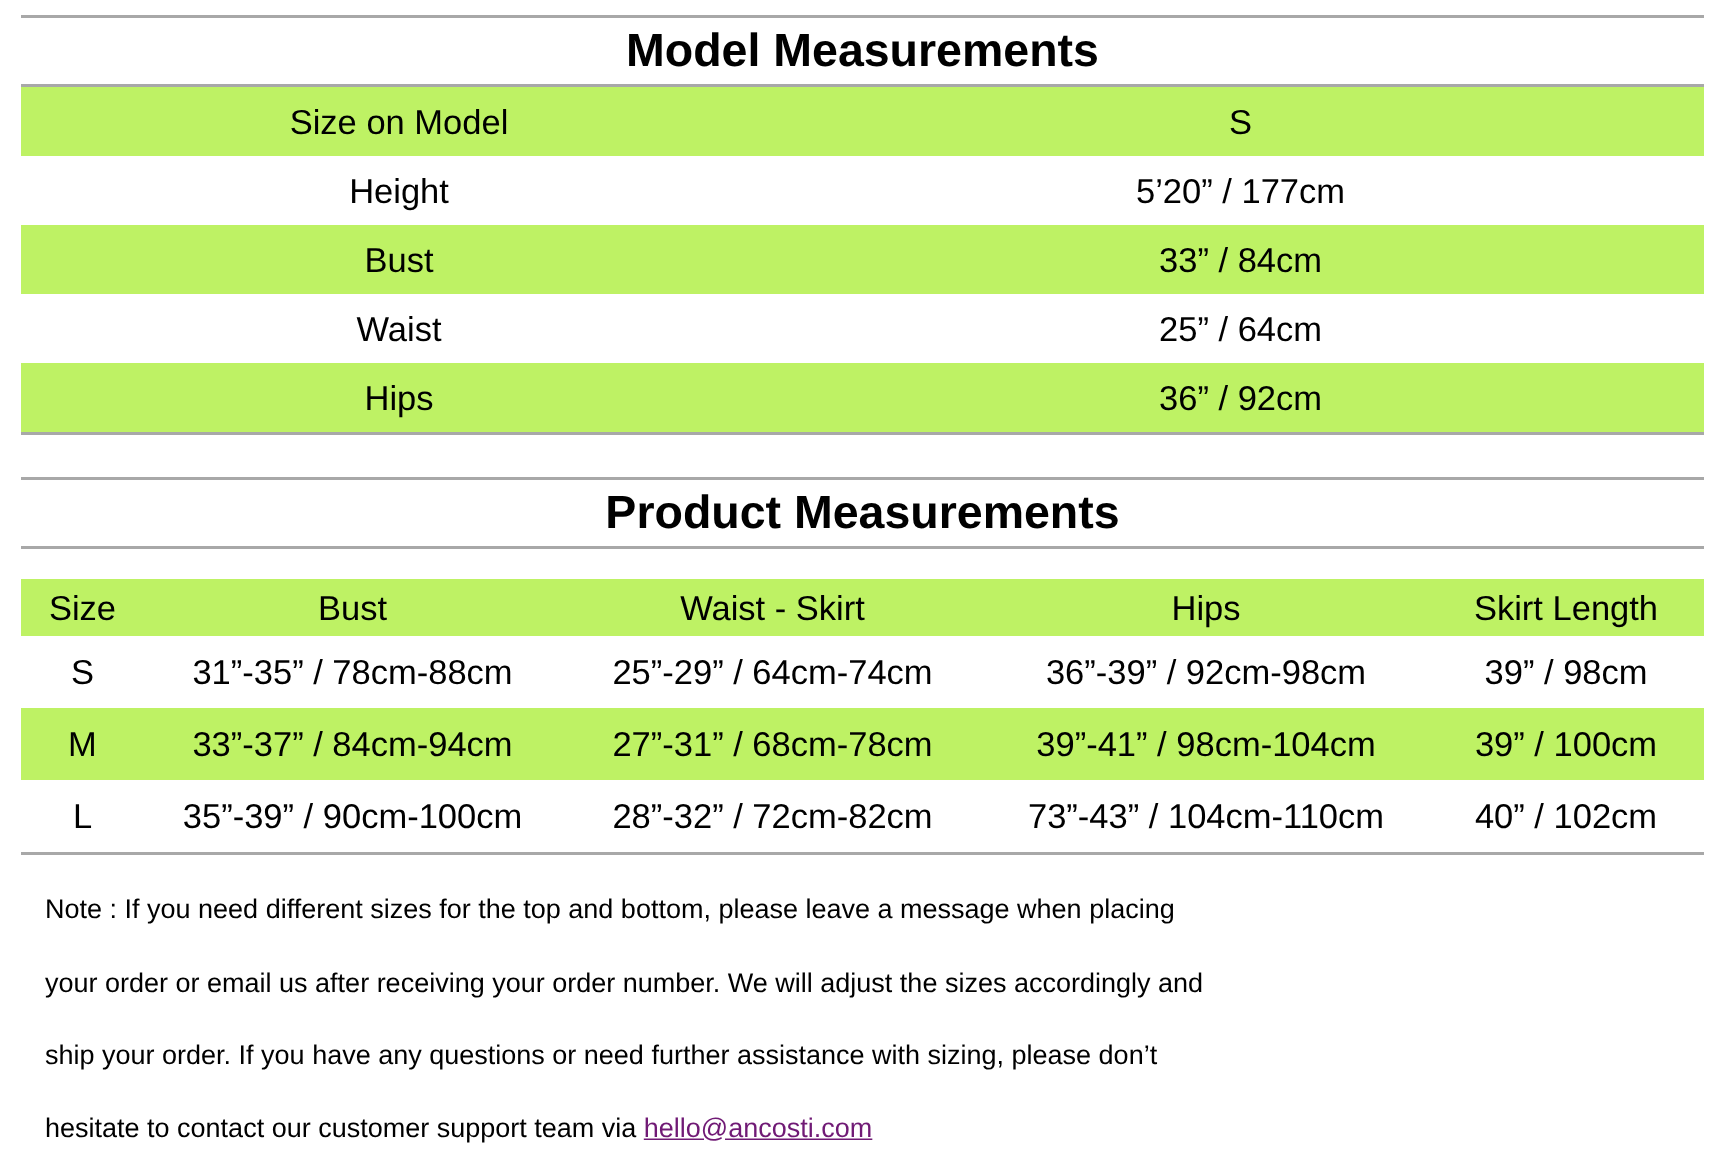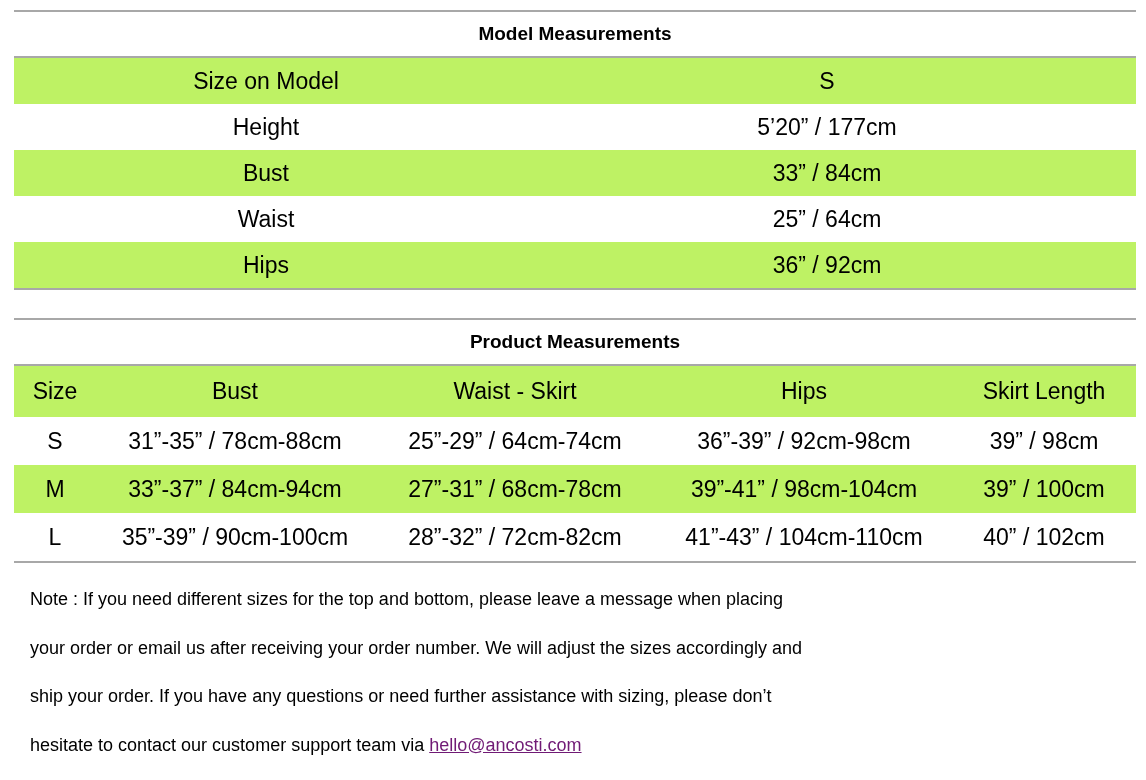--- a/index.html
+++ b/index.html
@@ -23,40 +23,40 @@
     border-bottom: 2px solid #a8a8a8;
     width: 100%;
   }
   .t-title {
     height: 44px;
     border-bottom: 2px solid #a8a8a8;
     display: flex;
     align-items: center;
     justify-content: center;
     font-weight: bold;
-    font-size: 19px;
+    font-size: 31px;
   }
   .row {
     display: flex;
     align-items: stretch;
   }
   .row.shaded { background: #bef264; }
   .cell {
     display: flex;
     align-items: center;
     justify-content: center;
     font-size: 23px;
     white-space: nowrap;
   }
   
   .t1-row { height: 46px; }
   .t1-row .c-label { width: 504px; }
   .t1-row .c-value { flex: 1; }
   
-  .t2-head { height: 51px; }
+  .t2-head { height: 38px; margin-top: 20px; }
   .t2-row { height: 48px; }
   .col-size  { width: 82px;  }
   .col-bust  { width: 278px; }
   .col-waist { width: 282px; }
   .col-hips  { width: 296px; }
   .col-skirt { flex: 1; }
   .gap { height: 28px; }
   .note {
     margin-top: 12px;
     padding-left: 16px;
@@ -126,21 +126,21 @@
       <div class="cell col-size">M</div>
       <div class="cell col-bust">33”-37” / 84cm-94cm</div>
       <div class="cell col-waist">27”-31” / 68cm-78cm</div>
       <div class="cell col-hips">39”-41” / 98cm-104cm</div>
       <div class="cell col-skirt">39” / 100cm</div>
     </div>
     <div class="row t2-row">
       <div class="cell col-size">L</div>
       <div class="cell col-bust">35”-39” / 90cm-100cm</div>
       <div class="cell col-waist">28”-32” / 72cm-82cm</div>
-      <div class="cell col-hips">41”-43” / 104cm-110cm</div>
+      <div class="cell col-hips">73”-43” / 104cm-110cm</div>
       <div class="cell col-skirt">40” / 102cm</div>
     </div>
   </div>
 
   <div class="note">
     <div class="note-line">Note : If you need different sizes for the top and bottom, please leave a message when placing</div>
     <div class="note-line">your order or email us after receiving your order number. We will adjust the sizes accordingly and</div>
     <div class="note-line">ship your order. If you have any questions or need further assistance with sizing, please don’t</div>
     <div class="note-line"><span>hesitate to contact our customer support team via </span><a class="email-link">hello@ancosti.com</a></div>
   </div>

